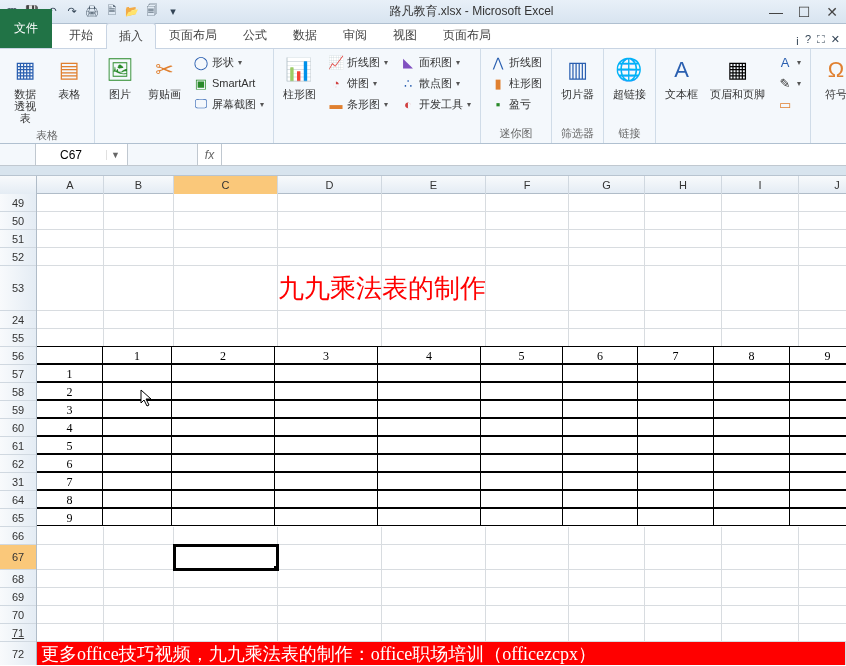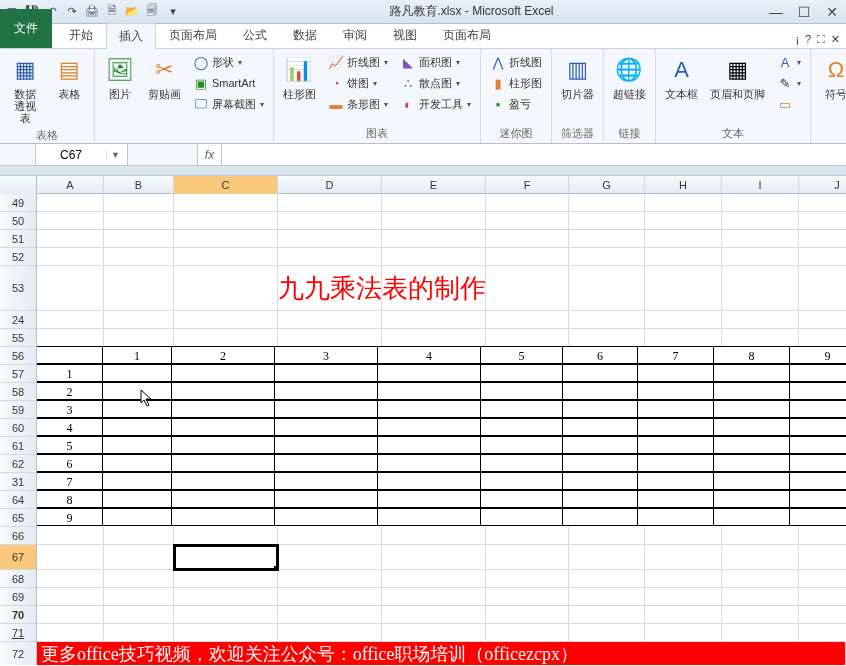--- a/index.html
+++ b/index.html
@@ -198,21 +198,20 @@
             <span>散点图</span>
             <span class="dd">▾</span>
           </div>
         <div class="small-btn">
             <span class="si ic-red">◐</span>
             <span>开发工具</span>
             <span class="dd">▾</span>
           </div>
       </div>
     </div>
-    <div class="ribbon-group-label">图表</div>
   </div>
 
   <div class="ribbon-group">
     <div class="ribbon-group-content">
       <div class="small-row">
         <div class="small-btn">
             <span class="si ic-blue">⋀</span>
             <span>折线图</span>
           </div>
         <div class="small-btn">
@@ -265,21 +264,20 @@
           </div>
         <div class="small-btn">
             <span class="si">✎</span>
             <span class="dd">▾</span>
           </div>
         <div class="small-btn">
             <span class="si ic-orange">▭</span>
           </div>
       </div>
     </div>
-    <div class="ribbon-group-label">文本</div>
   </div>
 
   <div class="ribbon-group" style="border-right:none">
     <div class="ribbon-group-content">
       <div class="big-btn">
           <div class="icon-box ic-orange">Ω</div>
           <div class="lbl">符号</div>
         </div>
     </div>
     <div class="ribbon-group-label"></div>
@@ -328,21 +326,21 @@
       <div class="row-h" style="height: 18px; line-height: 18px;">60</div>
       <div class="row-h" style="height: 18px; line-height: 18px;">61</div>
       <div class="row-h" style="height: 18px; line-height: 18px;">62</div>
       <div class="row-h" style="height: 18px; line-height: 18px;">31</div>
       <div class="row-h" style="height: 18px; line-height: 18px;">64</div>
       <div class="row-h" style="height: 18px; line-height: 18px;">65</div>
       <div class="row-h" style="height: 18px; line-height: 18px;">66</div>
       <div class="row-h sel" style="height: 25px; line-height: 25px;">67</div>
       <div class="row-h" style="height: 18px; line-height: 18px;">68</div>
       <div class="row-h" style="height: 18px; line-height: 18px;">69</div>
-      <div class="row-h" style="height: 18px; line-height: 18px; font-weight: bold;">70</div>
+      <div class="row-h" style="height: 18px; line-height: 18px;">70</div>
       <div class="row-h" style="height: 18px; line-height: 18px; text-decoration: underline;">71</div>
       <div class="row-h" style="height: 25px; line-height: 25px;">72</div>
     </div>
   <div class="cells" id="cells">
       <div class="cell-row" style="height: 18px;">
         <div class="cell" style="width: 67px; height: 18px; line-height: 18px;"></div>
         <div class="cell" style="width: 70px; height: 18px; line-height: 18px;"></div>
         <div class="cell" style="width: 104px; height: 18px; line-height: 18px;"></div>
         <div class="cell" style="width: 104px; height: 18px; line-height: 18px;"></div>
         <div class="cell" style="width: 104px; height: 18px; line-height: 18px;"></div>
@@ -612,21 +610,21 @@
         <div class="cell" style="width: 104px; height: 18px; line-height: 18px;"></div>
         <div class="cell" style="width: 104px; height: 18px; line-height: 18px;"></div>
         <div class="cell" style="width: 104px; height: 18px; line-height: 18px;"></div>
         <div class="cell" style="width: 83px; height: 18px; line-height: 18px;"></div>
         <div class="cell" style="width: 76px; height: 18px; line-height: 18px;"></div>
         <div class="cell" style="width: 77px; height: 18px; line-height: 18px;"></div>
         <div class="cell" style="width: 77px; height: 18px; line-height: 18px;"></div>
         <div class="cell" style="width: 77px; height: 18px; line-height: 18px;"></div>
       </div>
       <div class="cell-row" style="height: 25px;">
-        <div class="cell footer-banner" style="width: 809px; height: 25px; line-height: 25px; overflow: visible; position: absolute; z-index: 3;">更多office技巧视频，欢迎关注公众号：office职场培训（officezcpx）</div>
+        <div class="cell footer-banner" style="width: 809px; height: 25px; line-height: 25px; overflow: visible; position: absolute; z-index: 3;">更多office技巧视频，九九乘法表的制作：office职场培训（officezcpx）</div>
         <div class="cell" style="width: 70px; height: 25px; line-height: 25px;"></div>
         <div class="cell" style="width: 104px; height: 25px; line-height: 25px;"></div>
         <div class="cell" style="width: 104px; height: 25px; line-height: 25px;"></div>
         <div class="cell" style="width: 104px; height: 25px; line-height: 25px;"></div>
         <div class="cell" style="width: 83px; height: 25px; line-height: 25px;"></div>
         <div class="cell" style="width: 76px; height: 25px; line-height: 25px;"></div>
         <div class="cell" style="width: 77px; height: 25px; line-height: 25px;"></div>
         <div class="cell" style="width: 77px; height: 25px; line-height: 25px;"></div>
         <div class="cell" style="width: 77px; height: 25px; line-height: 25px;"></div>
       </div>

